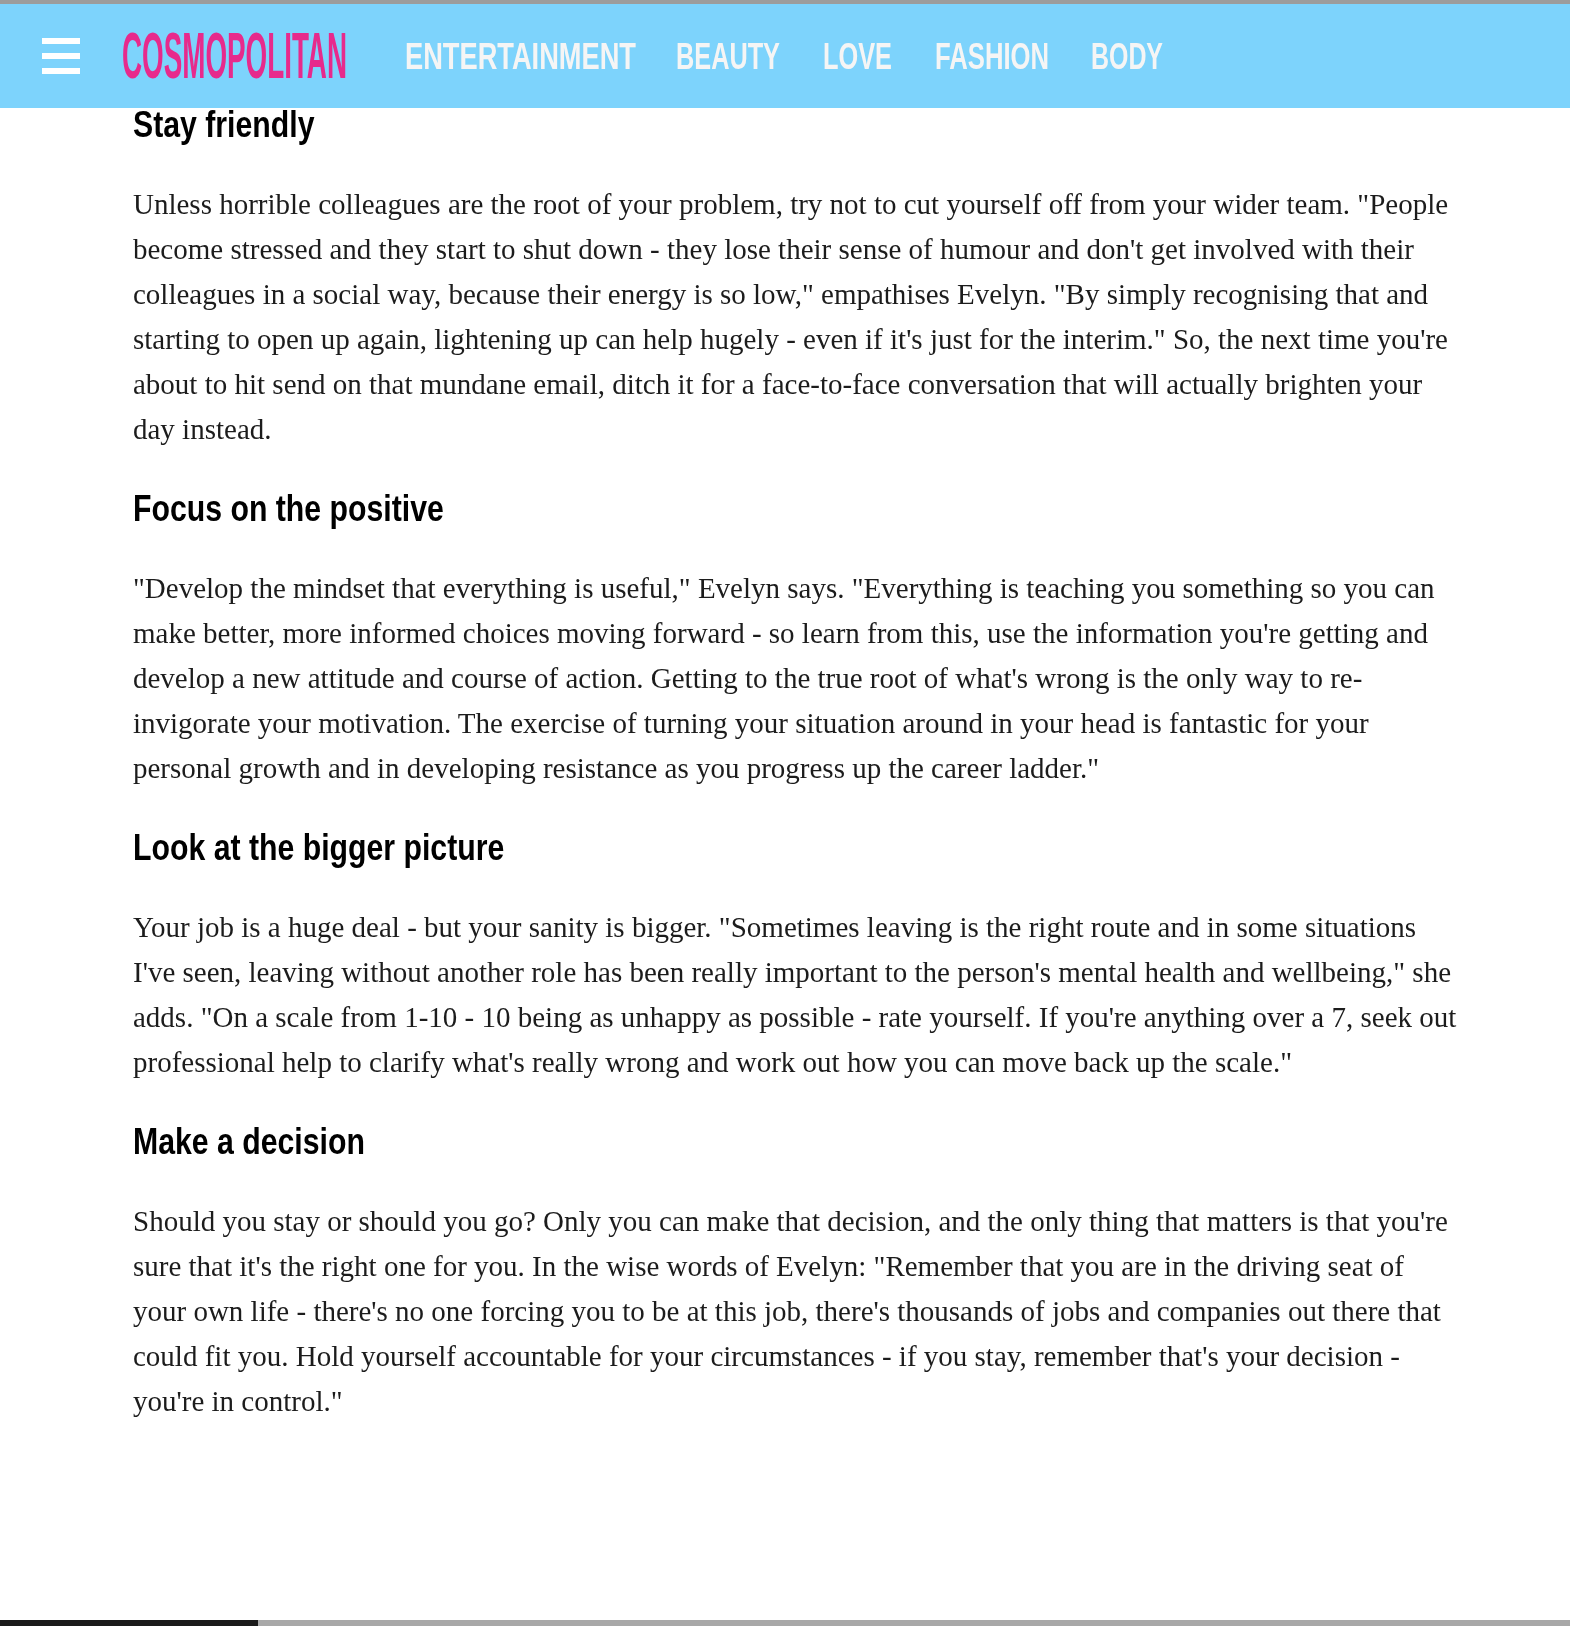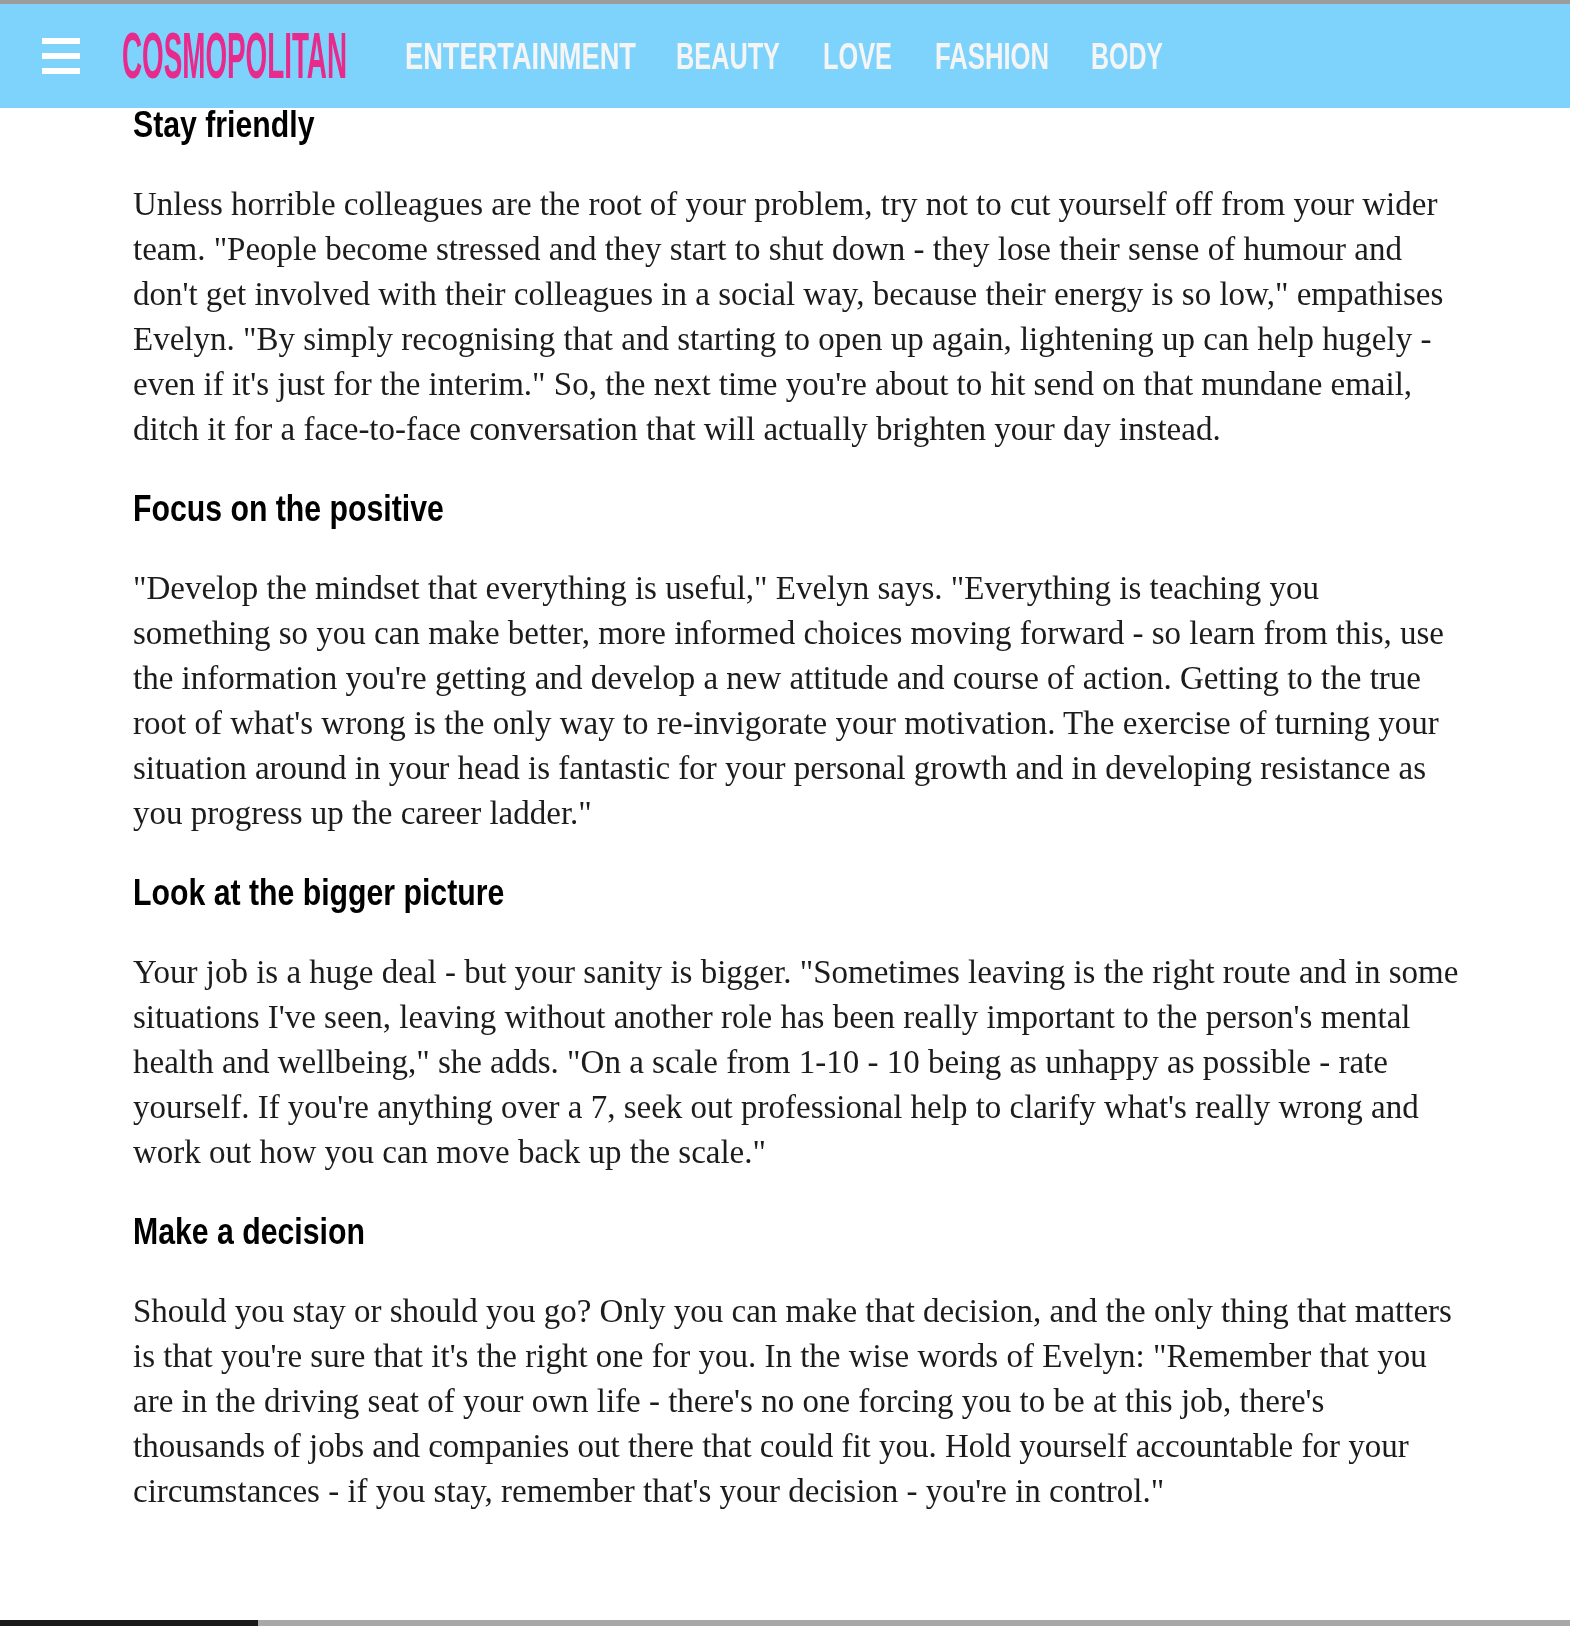--- a/index.html
+++ b/index.html
@@ -49,21 +49,21 @@
     font-weight: 700;
     font-size: 36px;
     line-height: 46px;
     color: #000000;
     margin: 34px 0;
     transform: scaleX(0.84);
     transform-origin: left center;
     white-space: nowrap;
   }
   .article p {
-    font-size: 33px;
+    font-size: 29px;
     line-height: 45px;
     color: #1c1c1c;
     margin: 34px 0;
   }
 
   
   .hscrollbar {
     position: fixed;
     bottom: 0; left: 0;
     width: 1570px; height: 6px;

